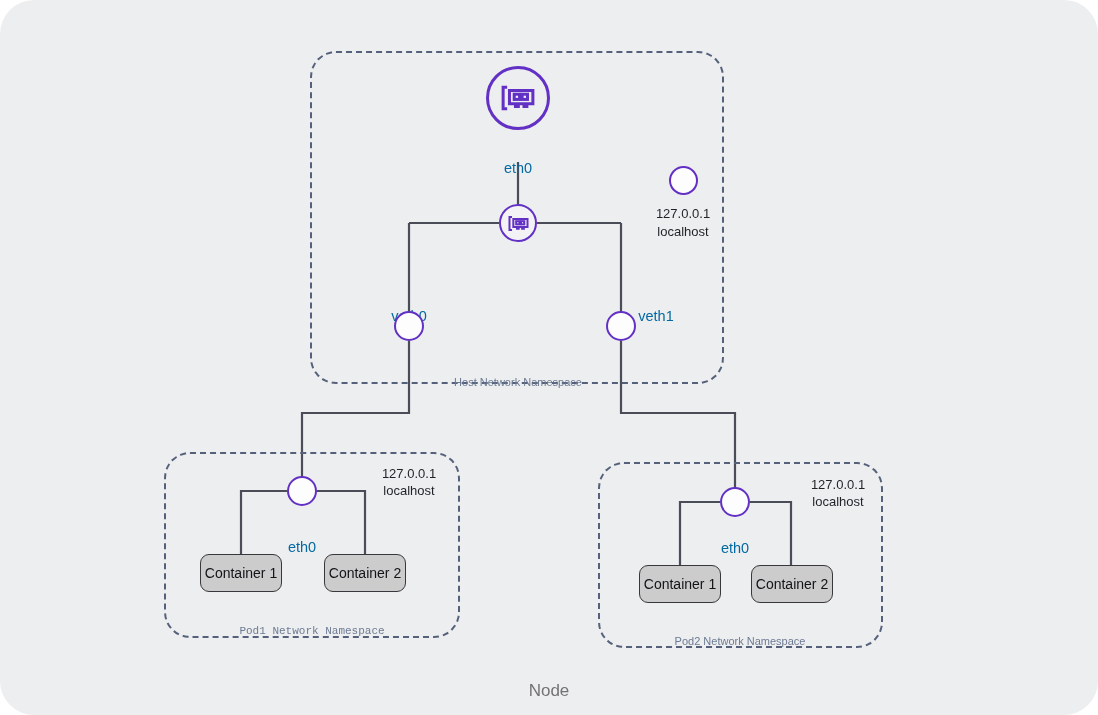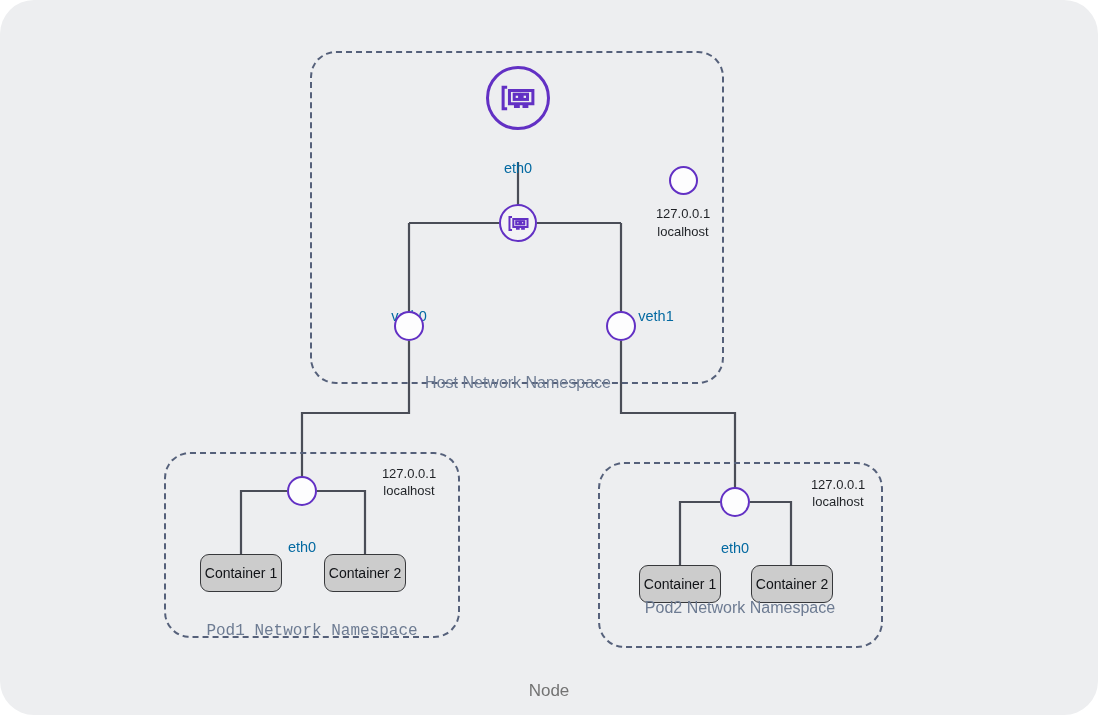--- a/index.html
+++ b/index.html
@@ -41,21 +41,21 @@
     font-size: 14.5px;
     line-height: 17px;
     white-space: nowrap;
     font-family: "Liberation Sans", sans-serif;
     margin-top: 20px;
   }
   .lbl.center { transform: translateX(-50%); text-align: center; }
   .ns-label {
     position: absolute;
     color: #6d7b92;
-    font-size: 16px;
+    font-size: 11px;
     line-height: 17px;
     white-space: nowrap;
     transform: translateX(-50%);
     font-family: "Liberation Sans", sans-serif;
   }
   .node-label {
     position: absolute;
     color: #737373;
     font-size: 17px;
     line-height: 20px;
@@ -217,17 +217,17 @@
   <div class="ns-label" style="left:312px; top:623px;font-family:Liberation Mono, monospace;">Pod1 Network Namespace</div>
 
   <div class="iface-circle" style="left:720px; top:487px; width:30px; height:30px;"></div>
   <div class="lbl center" style="left:735px; top:520px;">eth0</div>
   <div class="ip-label" style="left:838px; top:476px;">127.0.0.1</div>
   <div class="ip-label" style="left:838px; top:493px;">localhost</div>
 
   <div class="container-box" style="left:639px; top:565px; width:82px; height:38px;">Container 1</div>
   <div class="container-box" style="left:751px; top:565px; width:82px; height:38px;">Container 2</div>
 
-  <div class="ns-label" style="left:740px; top:599px;">Pod2 Network Namespace</div>
+  <div class="ns-label" style="left:740px; top:633px;">Pod2 Network Namespace</div>
 
   <div class="node-label" style="left:549px; top:681px;">Node</div>
 
 </div>
 
 </body></html>

